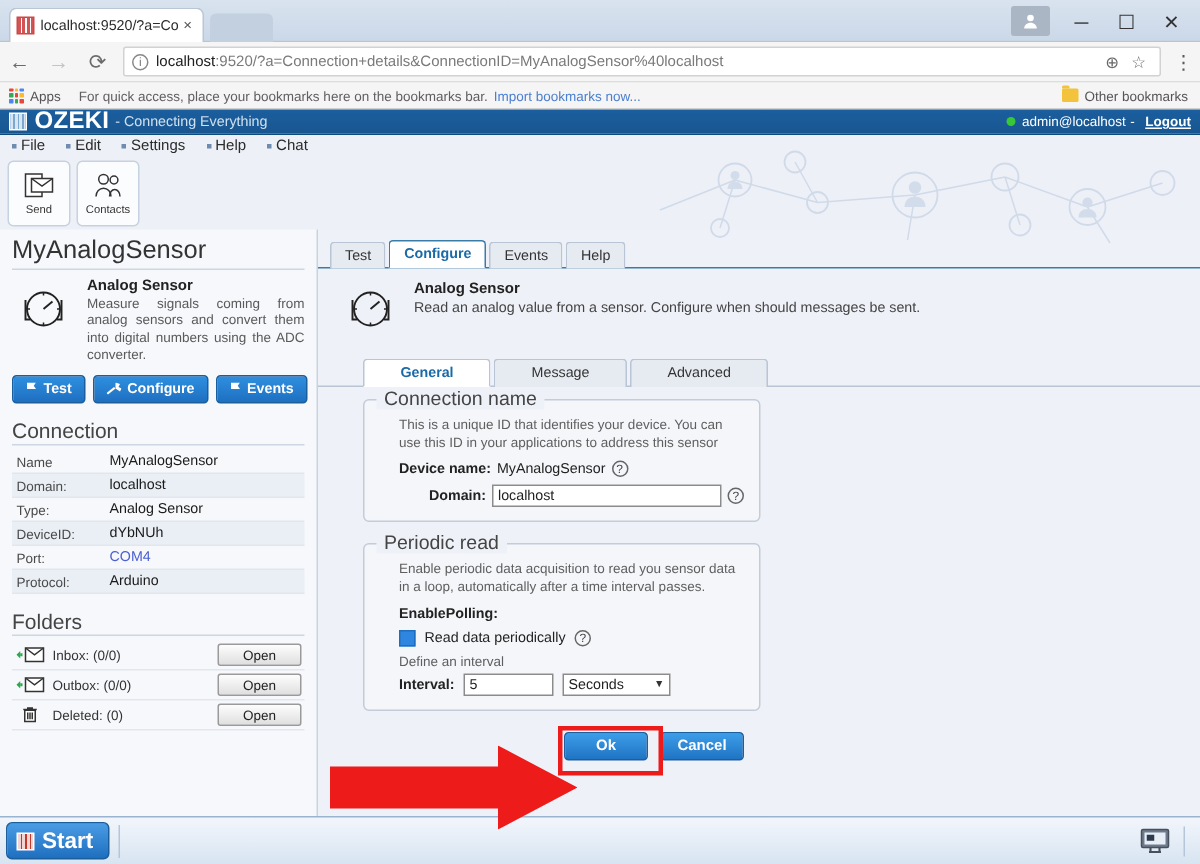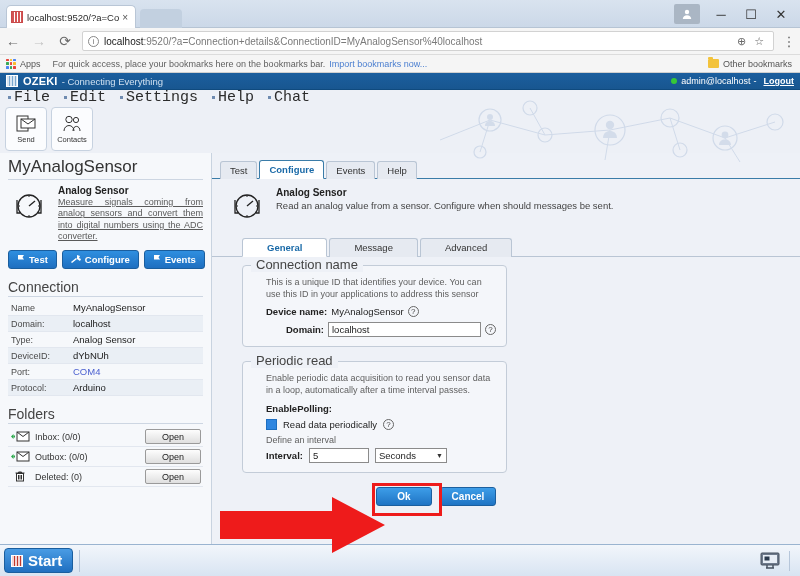--- a/index.html
+++ b/index.html
@@ -127,36 +127,36 @@
     position: relative; height: 17px;
     background: linear-gradient(#1b5e9e, #185690);
     display: flex; align-items: center; padding: 0 6px;
     border-bottom: 1px solid #0f4a7e;
   }
   .oz-logo {
     width: 12px; height: 12px; margin-right: 5px;
     background: repeating-linear-gradient(90deg,#d9e6f2 0 2px,#7aa8cf 2px 3px);
     border: 1px solid #ffffff;
   }
-  .oz-brand { color:#ffffff; font-size: 11px; font-weight: bold; letter-spacing:.2px; }
+  .oz-brand { color:#ffffff; font-size: 16px; font-weight: bold; letter-spacing:.2px; }
   .oz-tag { color:#cfe0f0; font-size: 9.5px; margin-left: 4px; }
   .oz-user {
     margin-left: auto; display:flex; align-items:center;
     color:#ffffff; font-size: 9px;
   }
   .oz-dot { width:6px;height:6px;border-radius:50%;background:#37c837;margin-right:4px; }
   .oz-logout { color:#ffffff; font-weight:bold; text-decoration: underline; margin-left:4px; }
 
   .menu-strip {
     position: relative; height: 15px; display: flex; align-items: center;
     padding-left: 8px; background: transparent; z-index: 2;
   }
   .menu-item {
-    font-size: 15px; color: #2b2b2b; margin-right: 14px;
-    display: flex; align-items: center; font-family: Liberation Mono, monospace;
+    font-size: 10px; color: #2b2b2b; margin-right: 14px;
+    display: flex; align-items: center;
   }
   .menu-item::before {
     content: ""; width: 3px; height: 3px; background: #6f8bb0;
     margin-right: 3px; display: inline-block;
   }
 
   .watermark {
     position: absolute; right: 0; top: 17px; width: 420px; height: 80px;
     opacity: .30; pointer-events: none; z-index: 1;
   }
@@ -183,21 +183,21 @@
   .dev-title {
     font-size: 17px; color: #333; padding-bottom: 2px;
     border-bottom: 1px solid #cdd6e2; margin-bottom: 5px;
   }
   .dev-row { display: flex; gap: 6px; }
   .dev-icon { flex: 0 0 44px; padding-top: 4px; }
   .dev-info { flex: 1 1 auto; }
   .dev-name { font-size: 10px; font-weight: bold; color: #222; }
   .dev-desc {
     font-size: 9px; color: #5a5a5a; text-align: justify;
-    line-height: 1.25; margin-top: 1px; text-decoration: underline;
+    line-height: 1.25; margin-top: 1px;
   }
   .btn-row { display: flex; gap: 5px; margin: 8px 0 4px 0; }
   .blue-btn {
     background: linear-gradient(#2f8fe0, #1e6fc0);
     border: 1px solid #1a5e9e; border-radius: 3px;
     color: #fff; font-size: 9.5px; font-weight: bold;
     padding: 3px 8px; display: flex; align-items: center; gap: 4px;
   }
   .sect-title {
     font-size: 14px; color: #444; margin: 10px 0 3px 0;

